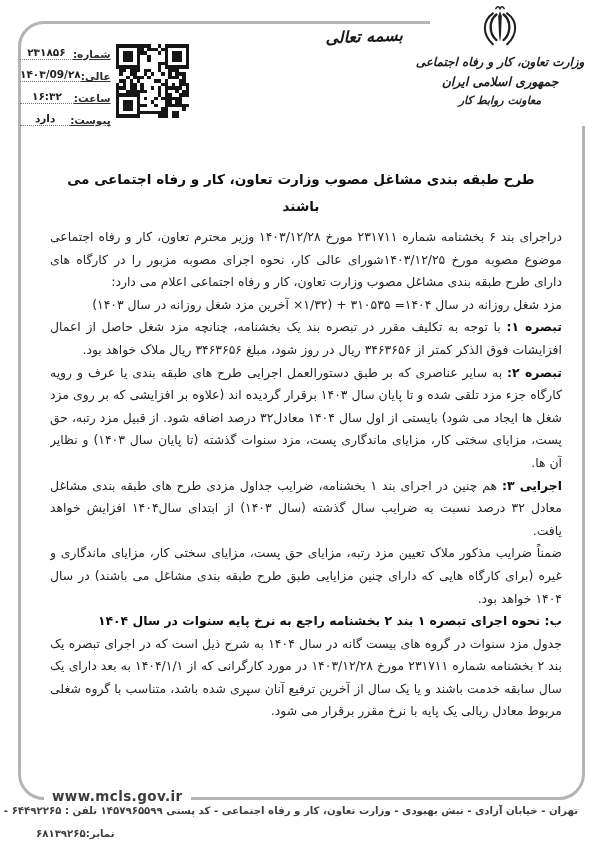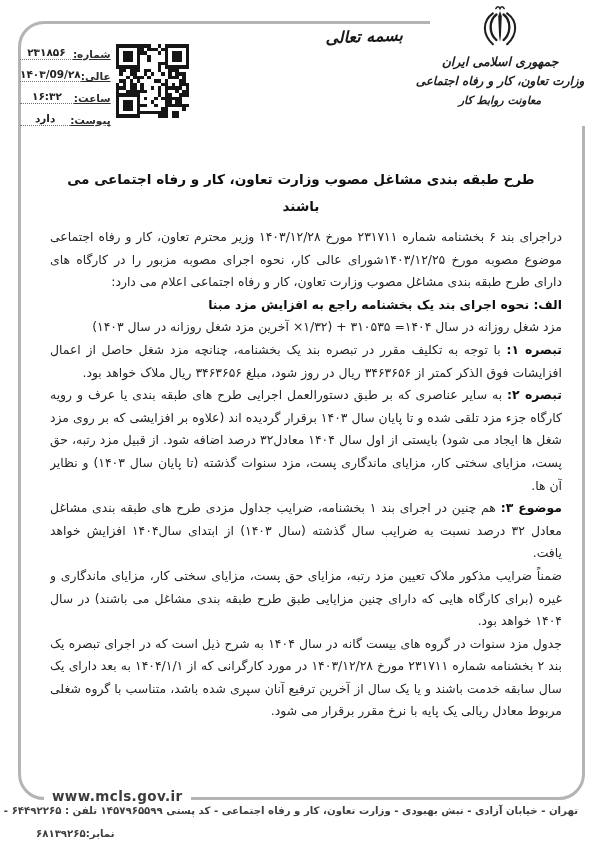--- a/index.html
+++ b/index.html
@@ -60,22 +60,22 @@
     <svg class="emblem" width="38" height="46" viewBox="0 0 64 76">
       <g stroke="#1f1f1f" fill="none" stroke-linecap="round">
         <path d="M25 7 q3.5 -6 7 0 q3.5 -6 7 0" stroke-width="2.6"></path>
         <path d="M26 17 C13 27 13 49 26 60" stroke-width="4"></path>
         <path d="M38 17 C51 27 51 49 38 60" stroke-width="4"></path>
         <path d="M20 15 C2 28 2 50 20 67" stroke-width="3.4"></path>
         <path d="M44 15 C62 28 62 50 44 67" stroke-width="3.4"></path>
       </g>
       <path d="M32 11 l3 9 -1.4 32 q-0.6 7 -1.6 10 q-1 -3 -1.6 -10 l-1.4 -32 Z" fill="#1f1f1f"></path>
     </svg>
+    <div class="lh-line lh-ministry">وزارت تعاون، کار و رفاه اجتماعی</div>
     <div class="lh-line lh-country">جمهوری اسلامی ایران</div>
-    <div class="lh-line lh-ministry">وزارت تعاون، کار و رفاه اجتماعی</div>
     <div class="lh-line lh-dept">معاونت روابط کار</div>
   </div>
 
   <div class="bismillah">بسمه تعالی</div>
 
   <div class="doc-meta">
     <div class="fields">
       <div class="frow">
         <span class="flabel">شماره:</span>
         <span class="fline">۲۳۱۸۵۶</span>
@@ -335,26 +335,26 @@
         <div style="left:59.5px;top:72px"></div>
       </div>
   </div>
 
   <div class="title">
     <div>طرح طبقه بندی مشاغل مصوب وزارت تعاون، کار و رفاه اجتماعی می باشند</div>
   </div>
 
   <div class="body">
     <p>دراجرای بند ۶ بخشنامه شماره ۲۳۱۷۱۱ مورخ ۱۴۰۳/۱۲/۲۸ وزیر محترم تعاون، کار و رفاه اجتماعی موضوع مصوبه مورخ ۱۴۰۳/۱۲/۲۵شورای عالی کار، نحوه اجرای مصوبه مزبور را در کارگاه های دارای طرح طبقه بندی مشاغل مصوب وزارت تعاون، کار و رفاه اجتماعی اعلام می دارد:</p>
-    <p class="shead">الف: نحوه اجرای بند یک بخشنامه راجع به افزایش مزد مبنا</p>
     <p class="formula">مزد شغل روزانه در سال ۱۴۰۴= ۳۱۰۵۳۵ + (۱/۳۲× آخرین مزد شغل روزانه در سال ۱۴۰۳)</p>
     <p><span class="b">تبصره ۱:</span> <span>با توجه به تکلیف مقرر در تبصره بند یک بخشنامه، چنانچه مزد شغل حاصل از اعمال افزایشات فوق الذکر کمتر از ۳۴۶۳۶۵۶ ریال در روز شود، مبلغ ۳۴۶۳۶۵۶ ریال ملاک خواهد بود.</span></p>
     <p><span class="b">تبصره ۲:</span> <span>به سایر عناصری که بر طبق دستورالعمل اجرایی طرح های طبقه بندی یا عرف و رویه کارگاه جزء مزد تلقی شده و تا پایان سال ۱۴۰۳ برقرار گردیده اند (علاوه بر افزایشی که بر روی مزد شغل ها ایجاد می شود) بایستی از اول سال ۱۴۰۴ معادل۳۲ درصد اضافه شود. از قبیل مزد رتبه، حق پست، مزایای سختی کار، مزایای ماندگاری پست، مزد سنوات گذشته (تا پایان سال ۱۴۰۳) و نظایر آن ها.</span></p>
-    <p><span class="b">موضوع ۳:</span> <span>هم چنین در اجرای بند ۱ بخشنامه، ضرایب جداول مزدی طرح های طبقه بندی مشاغل معادل ۳۲ درصد نسبت به ضرایب سال گذشته (سال ۱۴۰۳) از ابتدای سال۱۴۰۴ افزایش خواهد یافت.</span></p>
+    <p><span class="b">اجرایی ۳:</span> <span>هم چنین در اجرای بند ۱ بخشنامه، ضرایب جداول مزدی طرح های طبقه بندی مشاغل معادل ۳۲ درصد نسبت به ضرایب سال گذشته (سال ۱۴۰۳) از ابتدای سال۱۴۰۴ افزایش خواهد یافت.</span></p>
     <p>ضمناً ضرایب مذکور ملاک تعیین مزد رتبه، مزایای حق پست، مزایای سختی کار، مزایای ماندگاری و غیره (برای کارگاه هایی که دارای چنین مزایایی طبق طرح طبقه بندی مشاغل می باشند) در سال ۱۴۰۴ خواهد بود.</p>
+    <p class="shead">ب: نحوه اجرای تبصره ۱ بند ۲ بخشنامه راجع به نرخ پایه سنوات در سال ۱۴۰۴</p>
     <p>جدول مزد سنوات در گروه های بیست گانه در سال ۱۴۰۴ به شرح ذیل است که در اجرای تبصره یک بند ۲ بخشنامه شماره ۲۳۱۷۱۱ مورخ ۱۴۰۳/۱۲/۲۸ در مورد کارگرانی که از ۱۴۰۴/۱/۱ به بعد دارای یک سال سابقه خدمت باشند و یا یک سال از آخرین ترفیع آنان سپری شده باشد، متناسب با گروه شغلی مربوط معادل ریالی یک پایه با نرخ مقرر برقرار می شود.</p>
 
   </div>
 
   <div class="www">www.mcls.gov.ir</div>
   <div class="address">تهران - خیابان آزادی - نبش بهبودی - وزارت تعاون، کار و رفاه اجتماعی - کد پستی ۱۴۵۷۹۶۵۵۹۹ تلفن : ۶۴۴۹۲۲۶۵ -</div>
   <div class="fax">نمابر:۶۸۱۳۹۲۶۵</div>
 
 </div>
 

